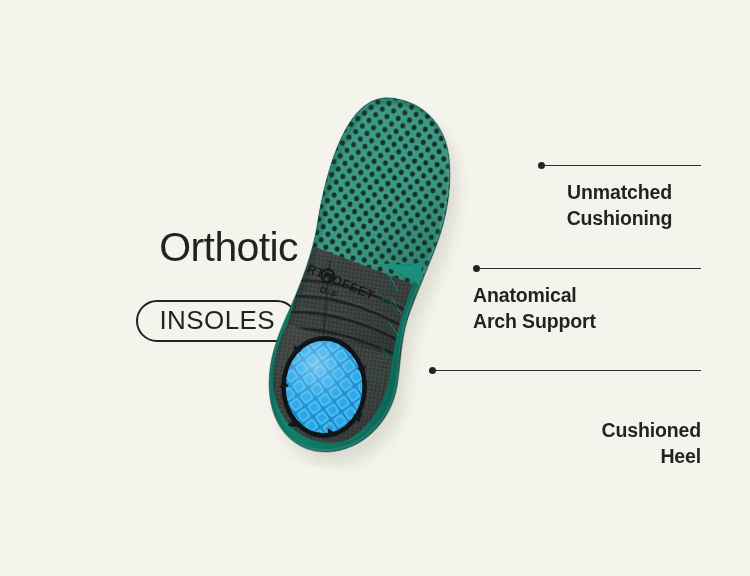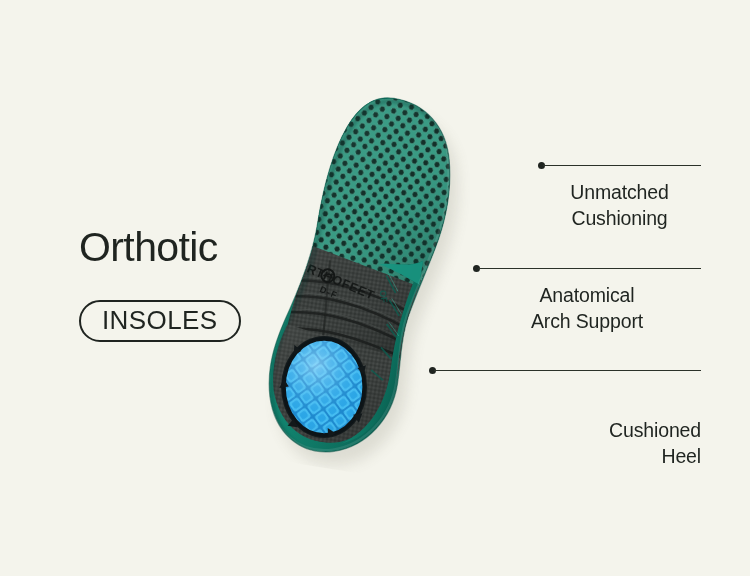--- a/index.html
+++ b/index.html
@@ -17,23 +17,24 @@
   #stage {
     position: relative;
     width: 750px;
     height: 576px;
     background: #f4f4ec;
   }
 
   
   #brand {
     position: absolute;
-    left: 79px;
+    left: 68px;
     top: 224px;
     width: 230px;
+    text-align: right;
   }
   #headline {
     font-size: 41px;
     font-weight: 400;
     letter-spacing: -0.6px;
     color: #1f2420;
     line-height: 46px;
     white-space: nowrap;
   }
   #pill {
@@ -75,30 +76,30 @@
     left: 0;
     top: 1px;
     width: 7px;
     height: 7px;
     border-radius: 50%;
     background: #1f2420;
   }
   .feature .ftext {
     margin-top: 9px;
     font-size: 19.5px;
-    font-weight: 400;
+    font-weight: 700;
     color: #1f2420;
     line-height: 26px;
     letter-spacing: -0.15px;
     white-space: pre-line;
   }
   #feature-1 { left: 538px; top: 161px; width: 163px; }
   #feature-1 .ftext { text-align: center; }
   #feature-2 { left: 473px; top: 264px; width: 228px; }
-  #feature-2 .ftext { text-align: center; }
+  #feature-2 .ftext { text-align: left; }
   #feature-3 { left: 429px; top: 366px; width: 272px; }
   #feature-3 .ftext { text-align: right; margin-top: 42px; }
 
   
   #product {
     position: absolute;
     left: 258px;
     top: 92px;
     width: 210px;
     height: 380px;

